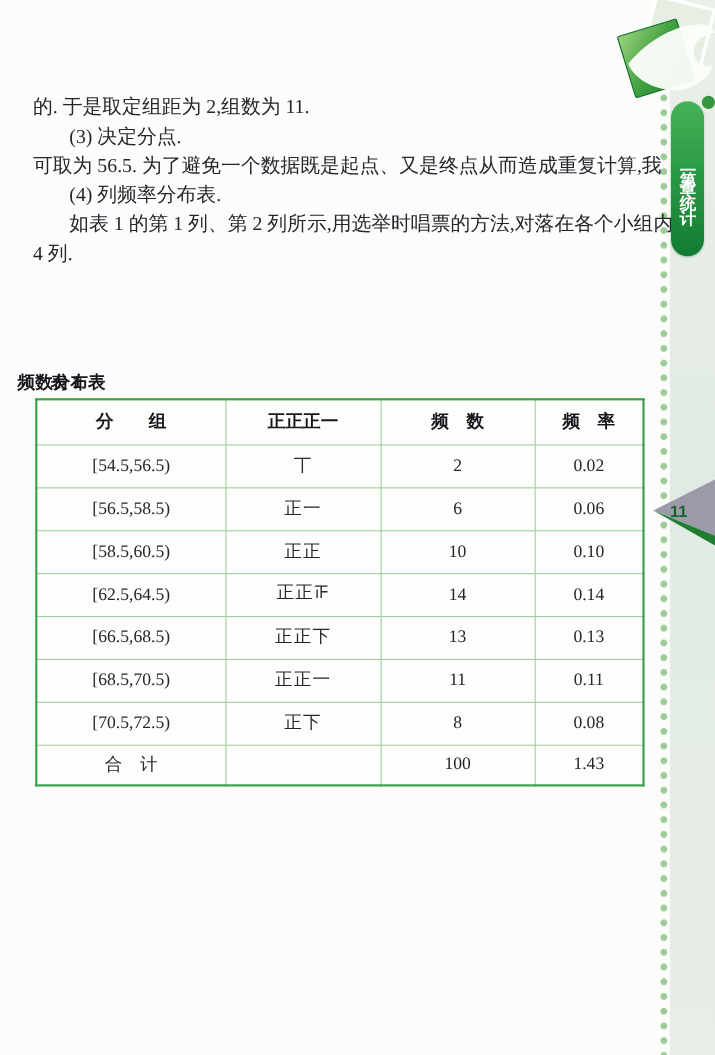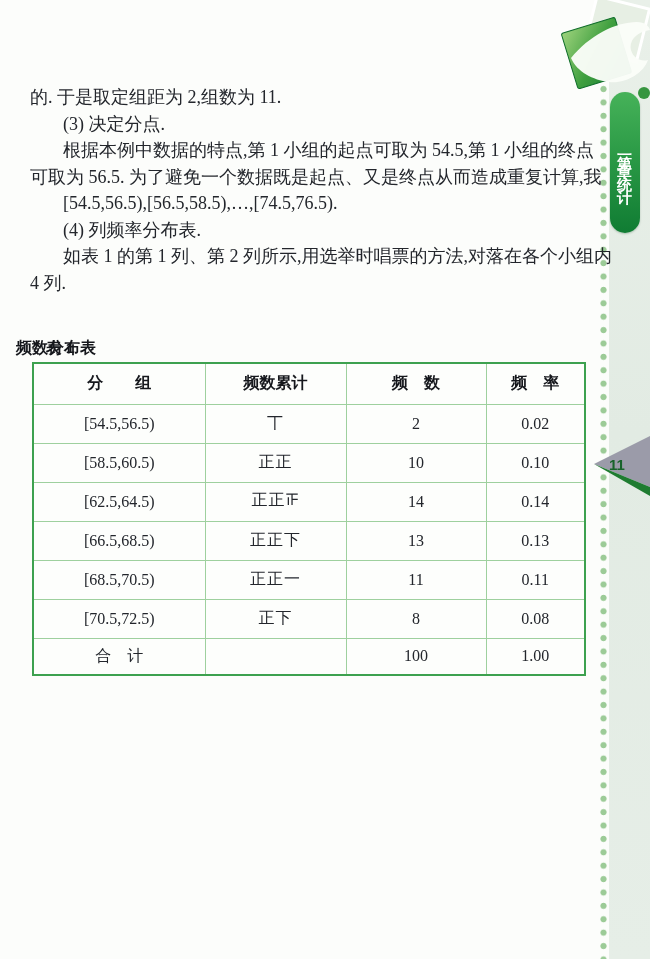--- a/index.html
+++ b/index.html
@@ -120,54 +120,58 @@
 
 <svg class="page-tab" width="58" height="68" viewBox="0 0 58 68">
   <polygon points="2,32 58,4 58,55" fill="#9b9ba9"></polygon>
   <polygon points="2,32 58,55 58,64" fill="#1f7c31"></polygon>
   <text x="17" y="38">11</text>
 </svg>
 
 <div class="text-block">
   <div class="text-line">的. 于是取定组距为 2,组数为 11.</div>
   <div class="text-line indent">(3) 决定分点.</div>
-  <div class="text-line indent">根据本例中数据的特点,第 1 小组的起点可取为 54.5,第 1 小组的终点</div>
   <div class="text-line">可取为 56.5. 为了避免一个数据既是起点、又是终点从而造成重复计算,我</div>
-  <div class="text-line indent">[54.5,56.5),[56.5,58.5),…,[74.5,76.5).</div>
   <div class="text-line indent">(4) 列频率分布表.</div>
   <div class="text-line indent">如表 1 的第 1 列、第 2 列所示,用选举时唱票的方法,对落在各个小组内</div>
   <div class="text-line">4 列.</div>
 </div>
 
 <div class="caption">
   <span class="tbl-label">表 1</span>
   <span class="tbl-title">频数分布表</span>
 </div>
 
 <table class="freq-table">
   <colgroup>
     <col style="width:172px">
       <col style="width:141px">
       <col style="width:140px">
       <col style="width:99px">
   </colgroup>
   <tbody>
       <tr>
     <th>分　　组</th>
-    <th>频数累计</th>
+    <th>正正正一</th>
     <th>频　数</th>
     <th>频　率</th>
   </tr>
   <tr class="data-row">
     <td>[54.5,56.5)</td>
     <td class="cell-tally">丅</td>
     <td>2</td>
     <td>0.02</td>
   </tr>
   <tr class="data-row">
+    <td>[56.5,58.5)</td>
+    <td class="cell-tally">正一</td>
+    <td>6</td>
+    <td>0.06</td>
+  </tr>
+  <tr class="data-row">
     <td>[58.5,60.5)</td>
     <td class="cell-tally">正正</td>
     <td>10</td>
     <td>0.10</td>
   </tr>
   <tr class="data-row">
     <td>[62.5,64.5)</td>
     <td class="cell-tally">正正𝍵</td>
     <td>14</td>
     <td>0.14</td>
@@ -187,16 +191,16 @@
   <tr class="data-row">
     <td>[70.5,72.5)</td>
     <td class="cell-tally">正下</td>
     <td>8</td>
     <td>0.08</td>
   </tr>
   <tr class="total-row">
     <td class="total-label">合　计</td>
     <td class="cell-tally"></td>
     <td>100</td>
-    <td>1.00</td>
+    <td>1.43</td>
   </tr>
 </tbody>
   </table>
 
 </body></html>

